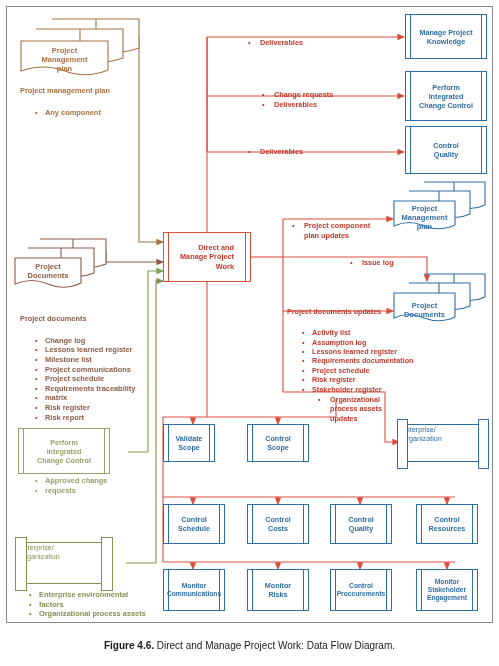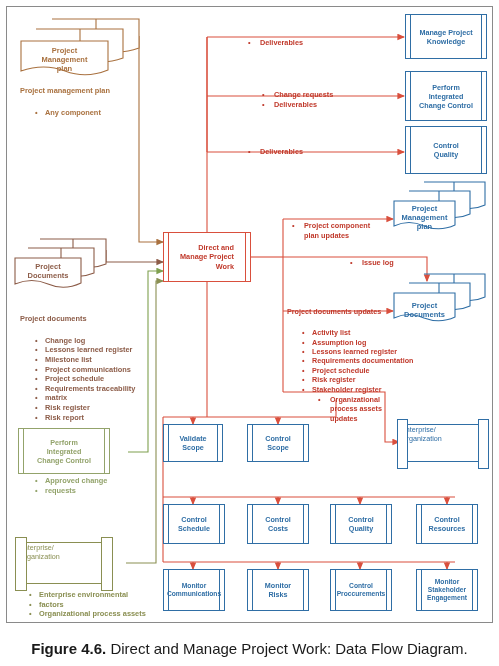--- a/index.html
+++ b/index.html
@@ -21,21 +21,21 @@
   .note{position:absolute;font-weight:bold;white-space:nowrap;}
   .note .b{position:relative;padding-left:12px;display:block;}
   .note .b:before{content:"\2022";position:absolute;left:0;}
   .proc{position:absolute;box-sizing:border-box;background:#fff;}
   .proc .inner{position:absolute;left:0;top:0;right:0;bottom:0;display:flex;align-items:center;justify-content:center;text-align:center;font-weight:bold;}
   .bar{position:absolute;top:0;bottom:0;width:0;border-left:1px solid;}
   .ent{position:absolute;box-sizing:border-box;background:#fff;}
   .entbar{position:absolute;box-sizing:border-box;background:#fff;}
   .docstack{position:absolute;}
   .doclabel{position:absolute;text-align:center;font-weight:bold;width:100%;}
-  #caption{position:absolute;left:0;top:640px;width:499px;text-align:center;font-size:15px;color:#1a1a1a;}
+  #caption{position:absolute;left:0;top:640px;width:499px;text-align:center;font-size:10px;color:#1a1a1a;}
   #caption b{font-weight:bold;}
 </style>
 </head>
 <body>
 
 <div id="page">
 
   <div id="frame"></div>
 
   <svg id="canvas" viewBox="0 0 499 628">
@@ -275,21 +275,21 @@
 Organization</div>
   </div>
 
   <div class="ent" style="left:400px;top:424px;width:86px;height:38px;border:1.2px solid #2f6ea5;">
     <div class="entbar" style="left:-4px;top:-6px;width:11px;height:50px;border:1.2px solid #2f6ea5;"></div>
     <div class="entbar" style="right:-4px;top:-6px;width:11px;height:50px;border:1.2px solid #2f6ea5;"></div>
     <div class="inner txt-blue" style="font-size:7.2px;line-height:1.26;white-space:pre;">Enterprise/
 Organization</div>
   </div>
 
-  <div class="proc" style="left:163px;top:424px;width:60px;height:38px;border:1.2px solid #2f6ea5;">
+  <div class="proc" style="left:163px;top:424px;width:52px;height:38px;border:1.2px solid #2f6ea5;">
     <div class="bar" style="left:4px;border-color:#2f6ea5;"></div>
     <div class="bar" style="right:4px;border-color:#2f6ea5;"></div>
     <div class="inner txt-blue" style="font-size:7.2px;line-height:1.25;white-space:pre;">Validate
 Scope</div>
   </div>
   <div class="proc" style="left:247px;top:424px;width:62px;height:38px;border:1.2px solid #2f6ea5;">
     <div class="bar" style="left:4px;border-color:#2f6ea5;"></div>
     <div class="bar" style="right:4px;border-color:#2f6ea5;"></div>
     <div class="inner txt-blue" style="font-size:7.2px;line-height:1.25;white-space:pre;">Control
 Scope</div>

